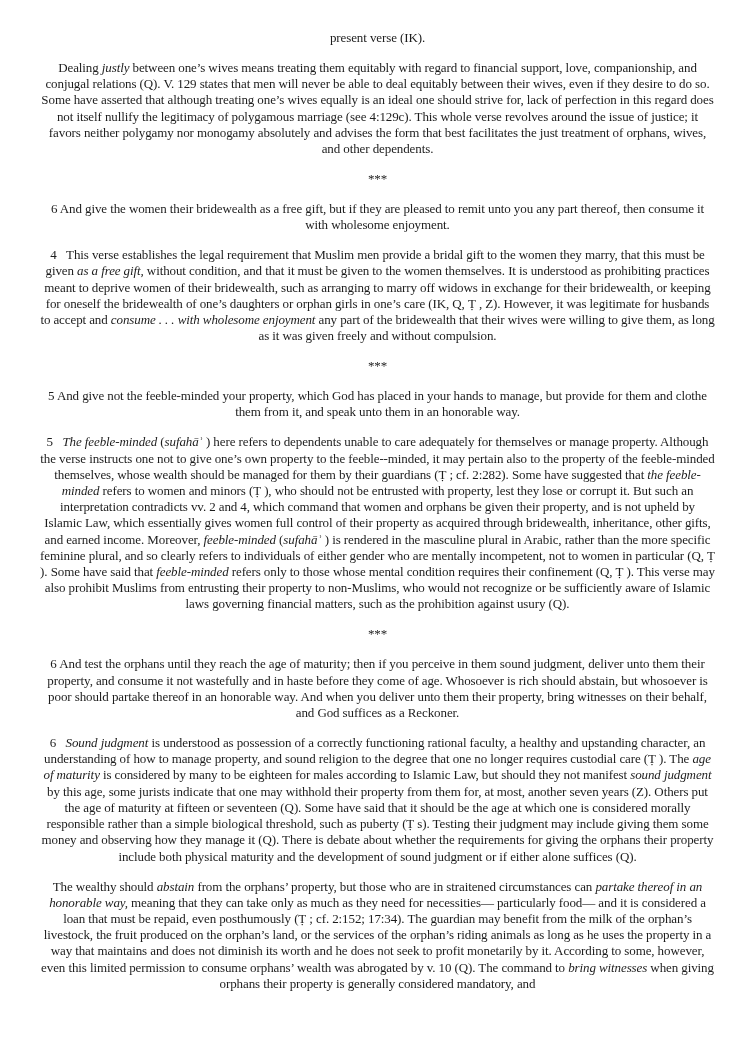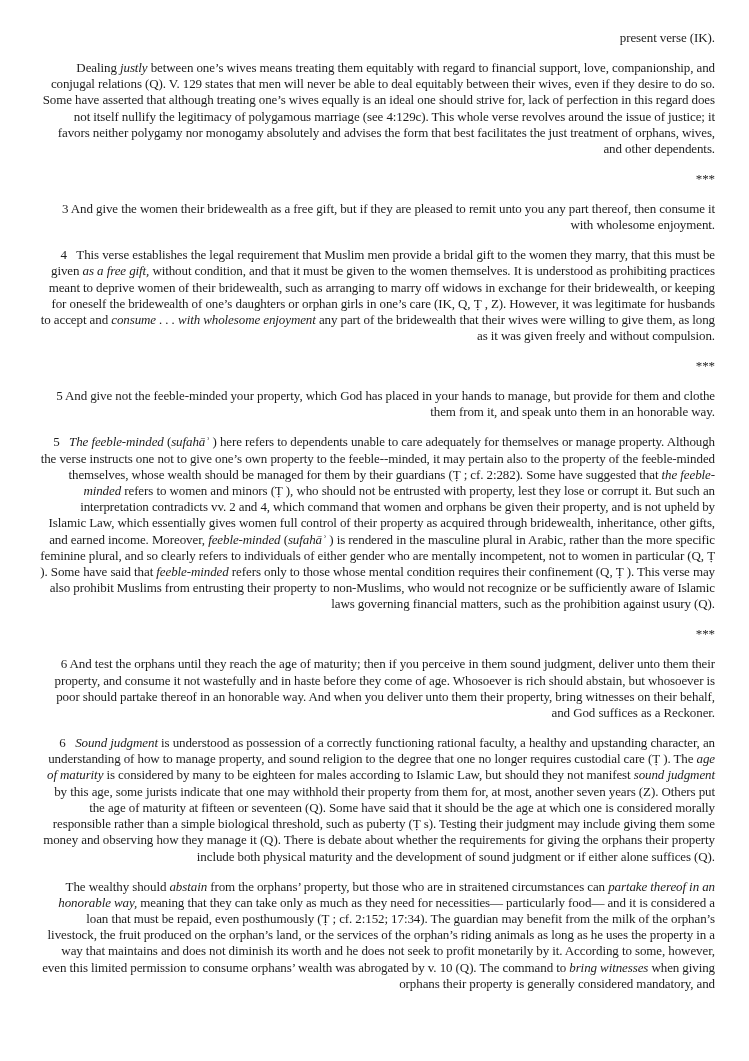--- a/index.html
+++ b/index.html
@@ -13,40 +13,40 @@
     width: 749px;
     height: 1061px;
     background: #ffffff;
     padding: 30px 34px 0 40px;
     overflow: hidden;
     font-family: "Liberation Serif", "DejaVu Serif", serif;
     font-size: 13px;
     line-height: 16.2px;
     letter-spacing: -0.1px;
     color: #1c1c1c;
-    text-align: right;
+    text-align: center;
   }
   .para {
     margin: 0 0 13.8px 0;
     padding: 0;
   }
   .para i {
   }
   .para span {
     font-style: normal;
   }
 </style>
 </head>
 <body>
 
 <div class="page">
   <p class="para"><span>present verse (IK).</span></p>
   <p class="para"><span>Dealing </span><i>justly</i><span> between one’s wives means treating them equitably with regard to financial support, love, companionship, and conjugal relations (Q). V. 129 states that men will never be able to deal equitably between their wives, even if they desire to do so. Some have asserted that although treating one’s wives equally is an ideal one should strive for, lack of perfection in this regard does not itself nullify the legitimacy of polygamous marriage (see 4:129c). This whole verse revolves around the issue of justice; it favors neither polygamy nor monogamy absolutely and advises the form that best facilitates the just treatment of orphans, wives, and other dependents.</span></p>
   <p class="para"><span>***</span></p>
-  <p class="para"><span>3 And give the women their bridewealth as a free gift, but if they are pleased to remit unto you any part thereof, then consume it with wholesome enjoyment.</span></p>
+  <p class="para"><span>6 And give the women their bridewealth as a free gift, but if they are pleased to remit unto you any part thereof, then consume it with wholesome enjoyment.</span></p>
   <p class="para"><span>4&nbsp;&nbsp;&nbsp;This verse establishes the legal requirement that Muslim men provide a bridal gift to the women they marry, that this must be given </span><i>as a free gift,</i><span> without condition, and that it must be given to the women themselves. It is understood as prohibiting practices meant to deprive women of their bridewealth, such as arranging to marry off widows in exchange for their bridewealth, or keeping for oneself the bridewealth of one’s daughters or orphan girls in one’s care (IK, Q, Ṭ , Z). However, it was legitimate for husbands to accept and </span><i>consume . . . with wholesome enjoyment</i><span> any part of the bridewealth that their wives were willing to give them, as long as it was given freely and without compulsion.</span></p>
   <p class="para"><span>***</span></p>
   <p class="para"><span>5 And give not the feeble-minded your property, which God has placed in your hands to manage, but provide for them and clothe them from it, and speak unto them in an honorable way.</span></p>
   <p class="para"><span>5&nbsp;&nbsp;&nbsp;</span><i>The feeble-minded</i><span> (</span><i>sufahāʾ</i><span> ) here refers to dependents unable to care adequately for themselves or manage property. Although the verse instructs one not to give one’s own property to the feeble--minded, it may pertain also to the property of the feeble-minded themselves, whose wealth should be managed for them by their guardians (Ṭ ; cf. 2:282). Some have suggested that </span><i>the feeble-minded</i><span> refers to women and minors (Ṭ ), who should not be entrusted with property, lest they lose or corrupt it. But such an interpretation contradicts vv. 2 and 4, which command that women and orphans be given their property, and is not upheld by Islamic Law, which essentially gives women full control of their property as acquired through bridewealth, inheritance, other gifts, and earned income. Moreover, </span><i>feeble-minded</i><span> (</span><i>sufahāʾ</i><span> ) is rendered in the masculine plural in Arabic, rather than the more specific feminine plural, and so clearly refers to individuals of either gender who are mentally incompetent, not to women in particular (Q, Ṭ ). Some have said that </span><i>feeble-minded</i><span> refers only to those whose mental condition requires their confinement (Q, Ṭ ). This verse may also prohibit Muslims from entrusting their property to non-Muslims, who would not recognize or be sufficiently aware of Islamic laws governing financial matters, such as the prohibition against usury (Q).</span></p>
   <p class="para"><span>***</span></p>
   <p class="para"><span>6 And test the orphans until they reach the age of maturity; then if you perceive in them sound judgment, deliver unto them their property, and consume it not wastefully and in haste before they come of age. Whosoever is rich should abstain, but whosoever is poor should partake thereof in an honorable way. And when you deliver unto them their property, bring witnesses on their behalf, and God suffices as a Reckoner.</span></p>
   <p class="para"><span>6&nbsp;&nbsp;&nbsp;</span><i>Sound judgment</i><span> is understood as possession of a correctly functioning rational faculty, a healthy and upstanding character, an understanding of how to manage property, and sound religion to the degree that one no longer requires custodial care (Ṭ ). The </span><i>age of maturity</i><span> is considered by many to be eighteen for males according to Islamic Law, but should they not manifest </span><i>sound judgment</i><span> by this age, some jurists indicate that one may withhold their property from them for, at most, another seven years (Z). Others put the age of maturity at fifteen or seventeen (Q). Some have said that it should be the age at which one is considered morally responsible rather than a simple biological threshold, such as puberty (Ṭ s). Testing their judgment may include giving them some money and observing how they manage it (Q). There is debate about whether the requirements for giving the orphans their property include both physical maturity and the development of sound judgment or if either alone suffices (Q).</span></p>
   <p class="para"><span>The wealthy should </span><i>abstain</i><span> from the orphans’ property, but those who are in straitened circumstances can </span><i>partake thereof in an honorable way,</i><span> meaning that they can take only as much as they need for necessities— particularly food— and it is considered a loan that must be repaid, even posthumously (Ṭ ; cf. 2:152; 17:34). The guardian may benefit from the milk of the orphan’s livestock, the fruit produced on the orphan’s land, or the services of the orphan’s riding animals as long as he uses the property in a way that maintains and does not diminish its worth and he does not seek to profit monetarily by it. According to some, however, even this limited permission to consume orphans’ wealth was abrogated by v. 10 (Q). The command to </span><i>bring witnesses</i><span> when giving orphans their property is generally considered mandatory, and</span></p>
 </div>
 

